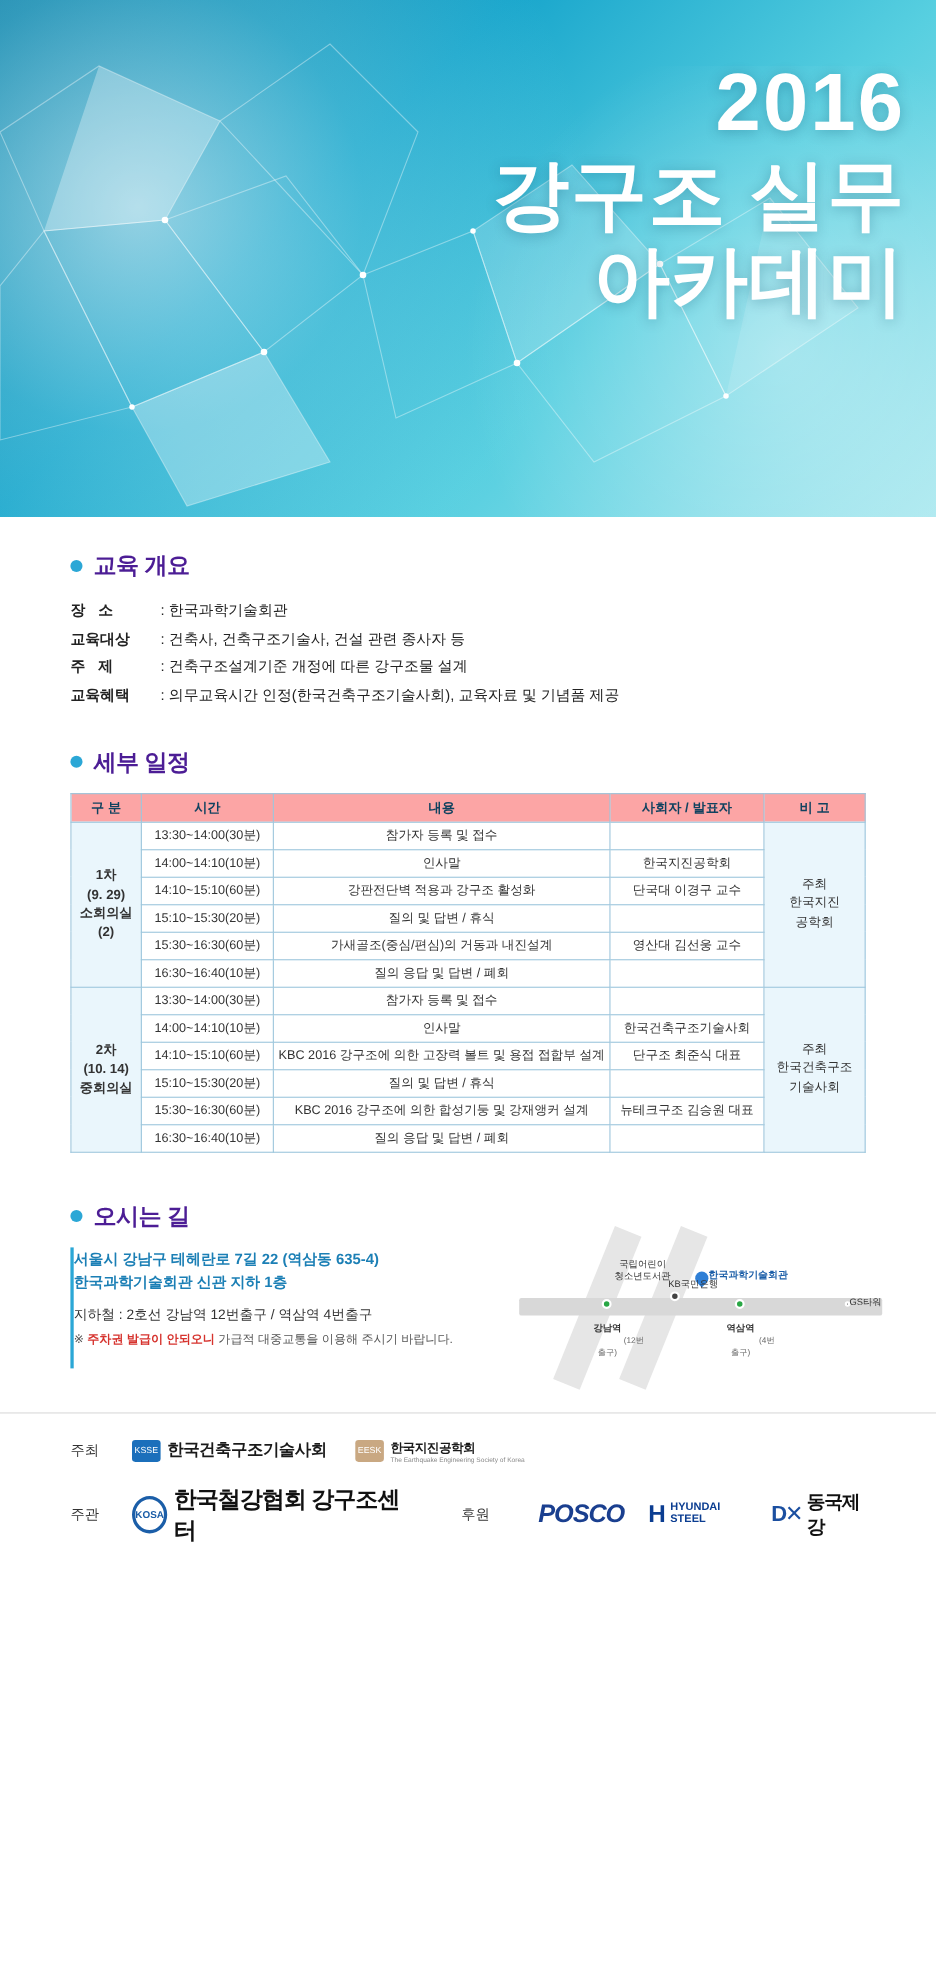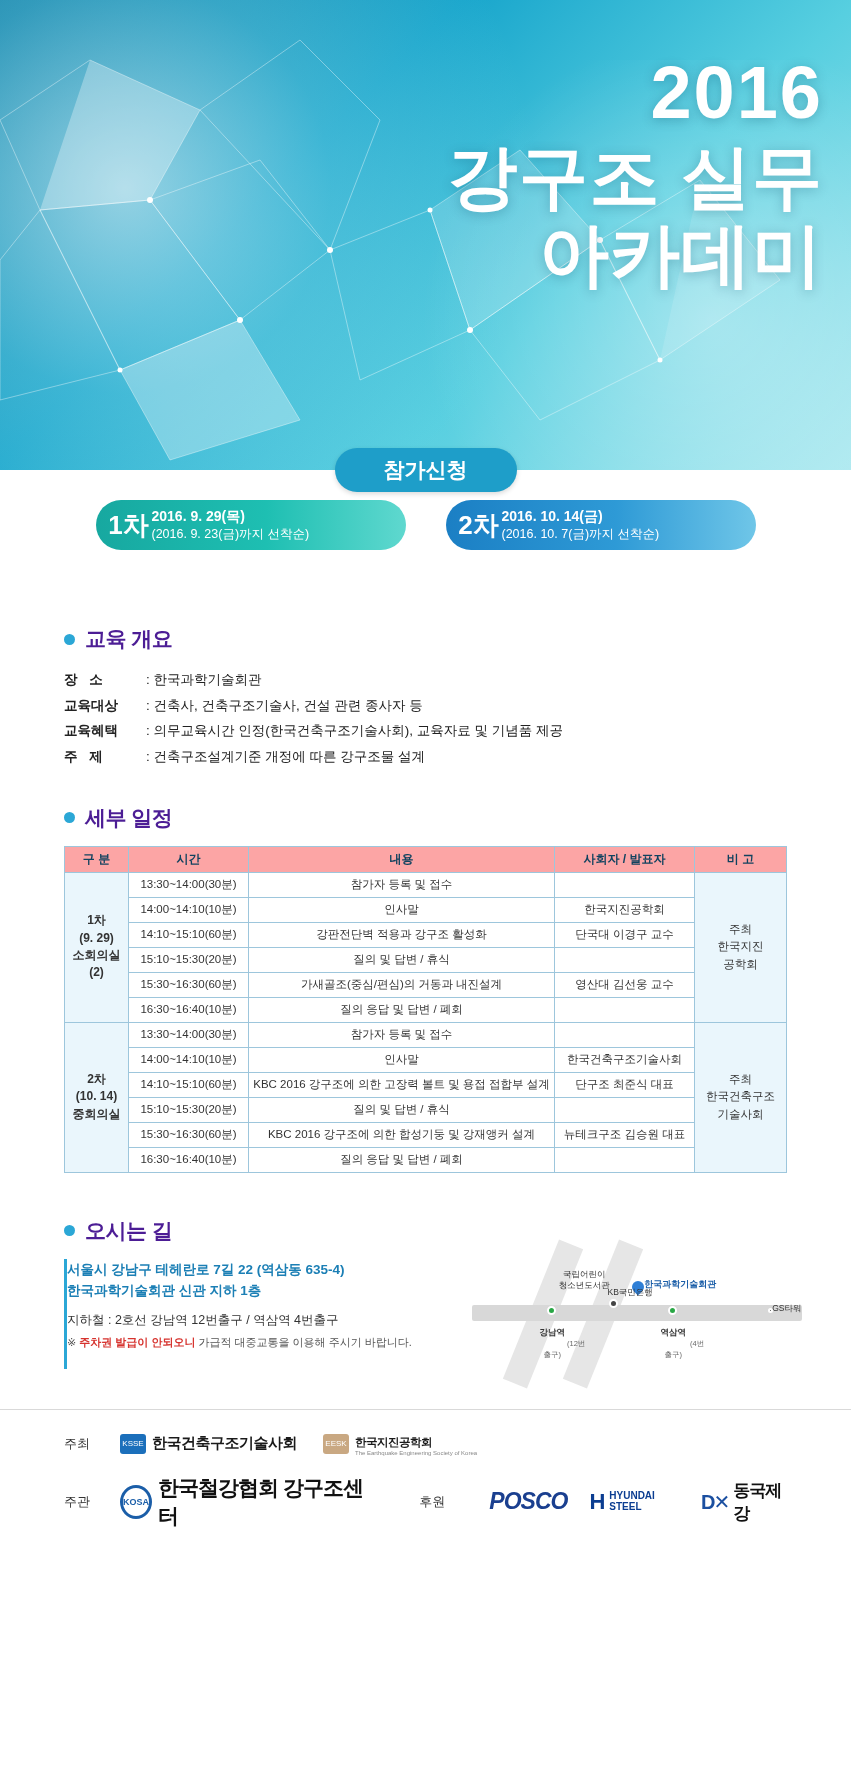--- a/index.html
+++ b/index.html
@@ -174,61 +174,42 @@
           <circle cx="660" cy="360" r="2.5"></circle>
       </g>
     </svg>
     <div class="hero-title">
       <div class="hero-year">2016</div>
       <div class="hero-l1">강구조 실무</div>
       <div class="hero-l2">아카데미</div>
     </div>
   </div>
 
-  <div class="apply-wrap">
-    <div class="apply-tab">참가신청</div>
-    <div class="rounds">
-      <div class="round r1">
-        <div class="round-badge">1차</div>
-        <div class="round-text">
-          <div>2016. 9. 29(목)</div>
-          <div class="d2">(2016. 9. 23(금)까지 선착순)</div>
-        </div>
-      </div>
-      <div class="round r2">
-        <div class="round-badge">2차</div>
-        <div class="round-text">
-          <div>2016. 10. 14(금)</div>
-          <div class="d2">(2016. 10. 7(금)까지 선착순)</div>
-        </div>
-      </div>
-    </div>
-  </div>
 
   <div class="section overview">
     <div class="sec-title">
       <span class="bullet"></span>
       <h2>교육 개요</h2>
     </div>
     <div>
       <div class="ov-row">
         <div class="ov-label">장     소</div>
         <div class="ov-val">: 한국과학기술회관</div>
       </div>
       <div class="ov-row">
         <div class="ov-label wide">교육대상</div>
         <div class="ov-val">: 건축사, 건축구조기술사, 건설 관련 종사자 등</div>
       </div>
       <div class="ov-row">
+        <div class="ov-label">주     제</div>
+        <div class="ov-val">: 건축구조설계기준 개정에 따른 강구조물 설계</div>
+      </div>
+      <div class="ov-row">
         <div class="ov-label wide">교육혜택</div>
         <div class="ov-val">: 의무교육시간 인정(한국건축구조기술사회), 교육자료 및 기념품 제공</div>
-      </div>
-      <div class="ov-row">
-        <div class="ov-label">주     제</div>
-        <div class="ov-val">: 건축구조설계기준 개정에 따른 강구조물 설계</div>
       </div>
     </div>
   </div>
 
   <div class="section sched">
     <div class="sec-title">
       <span class="bullet"></span>
       <h2>세부 일정</h2>
     </div>
     <table class="schedule">

